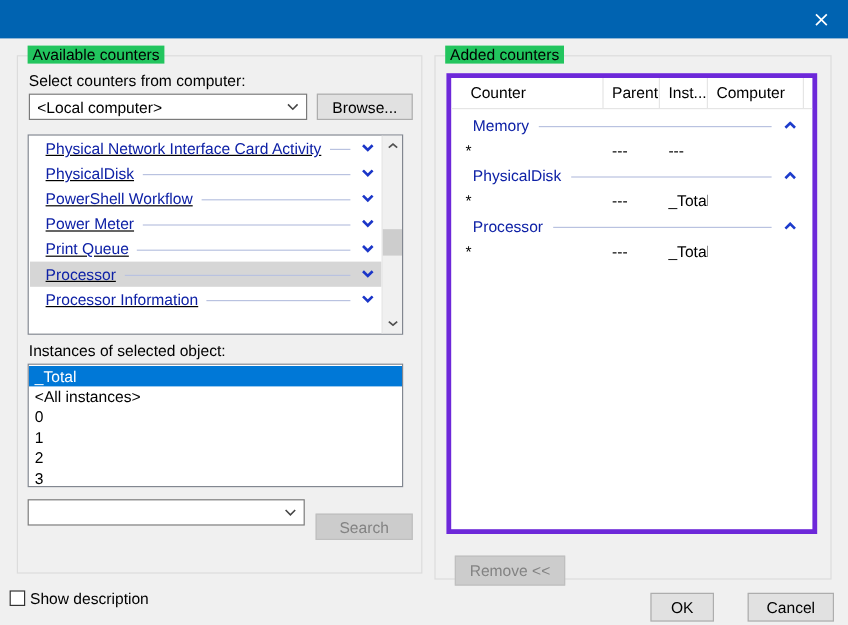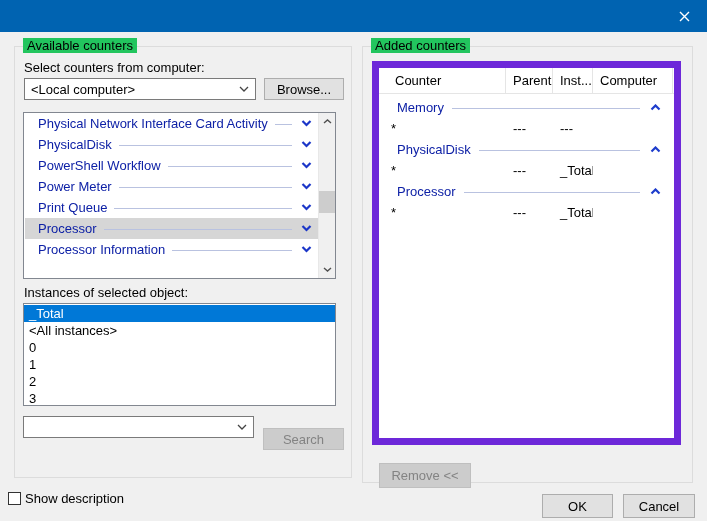--- a/index.html
+++ b/index.html
@@ -26,39 +26,39 @@
   .combo .combo-arrow { width:22px; display:flex; align-items:center; justify-content:center; }
 
   
   .btn { position:absolute; background:#e1e1e1; border:1px solid #adadad; display:flex; align-items:center; justify-content:center; white-space:nowrap; }
   .btn.disabled { background:#cccccc; border-color:#bfbfbf; color:#838383;margin-top:12px; }
   .btn.focused { border:2px solid #0066cc; background:#e1e1e1; }
 
   
   .counter-list { position:absolute; left:23px; top:112px; width:313px; height:167px; background:#fff; border:1px solid #828790; overflow:hidden; }
   .counter-rows { position:absolute; left:1px; top:0; right:17px; }
-  .crow { height:21px; display:flex; align-items:center; padding:0 6px 0 13px; }
+  .crow { height:21px; display:flex; align-items:center; padding:0 6px 0 13px;text-decoration:underline; }
   .crow.sel { background:#d6d6d6; }
   .crow .cname { color:#0e21a6; white-space:nowrap; }
   .crow .cline { flex:1; border-top:1px solid #b9c2e0; margin:1px 9px 0 7px; }
   .crow .chev { color:#1b36c8; display:flex; align-items:center; }
 
   
   .sbar { position:absolute; top:0; right:0; bottom:0; width:17px; background:#f0f0f0; border-left:1px solid #e8e8e8; }
   .sbar .arr { position:absolute; left:0; width:17px; height:17px; display:flex; align-items:center; justify-content:center; color:#505050; }
   .sbar .arr.up { top:0; } .sbar .arr.down { bottom:0; }
   .sbar .thumb { position:absolute; left:0; width:17px; top:78px; height:22px; background:#cdcdcd; }
 
   
   .inst-list { position:absolute; left:23px; top:303px; width:313px; height:103px; background:#fff; border:1px solid #828790; overflow:hidden; padding-top:1px; }
   .irow { height:17px; line-height:17px; padding-left:5px; white-space:nowrap; }
   .irow.sel { background:#0078d7; color:#fff; }
 
   
-  .table { position:absolute; left:372px; top:61px; width:309px; height:384px; background:#fff; border:7px solid #6d28d9; overflow:hidden; }
+  .table { position:absolute; left:372px; top:61px; width:309px; height:384px; background:#fff; border:4px solid #6d28d9; overflow:hidden; }
   .thead { display:flex; height:26px; line-height:25px; border-bottom:1px solid #e5e5e5; }
   .th { border-right:1px solid #e5e5e5; padding-left:7px; white-space:nowrap; overflow:hidden; }
   .th.c0 { width:127px; padding-left:16px; }
   .th.c1 { width:47px; }
   .th.c2 { width:40px; }
   .th.c3 { width:80px; }
   .tbody { padding-top:3px; }
   .grow { height:21px; display:flex; align-items:center; padding:0 13px 0 18px; }
   .grow .gname { color:#0e21a6; white-space:nowrap; }
   .grow .gline { flex:1; border-top:1px solid #b9c2e0; margin:1px 10px 0 8px; }
@@ -276,20 +276,20 @@
     </div>
   </div>
 
   <div class="btn disabled" style="left:379px; top:451px; width:92px; height:25px;">
     <span>Remove &lt;&lt;</span>
   </div>
 
   <div class="checkbox"></div>
   <div class="chk-label">Show description</div>
 
-  <div class="btn" style="left:542px; top:494px; width:71px; height:24px;">
+  <div class="btn" style="left:542px; top:494px; width:53px; height:24px;">
     <span>OK</span>
   </div>
   <div class="btn" style="left:623px; top:494px; width:72px; height:24px;">
     <span>Cancel</span>
   </div>
 
 </div>
 
 </body></html>

